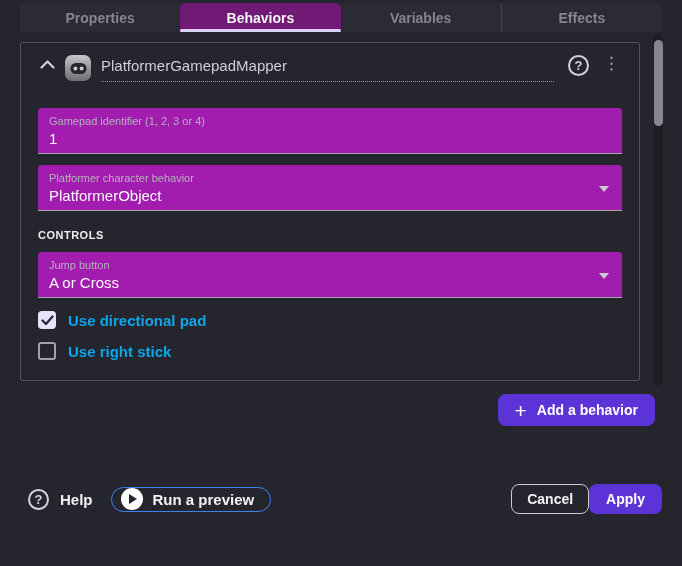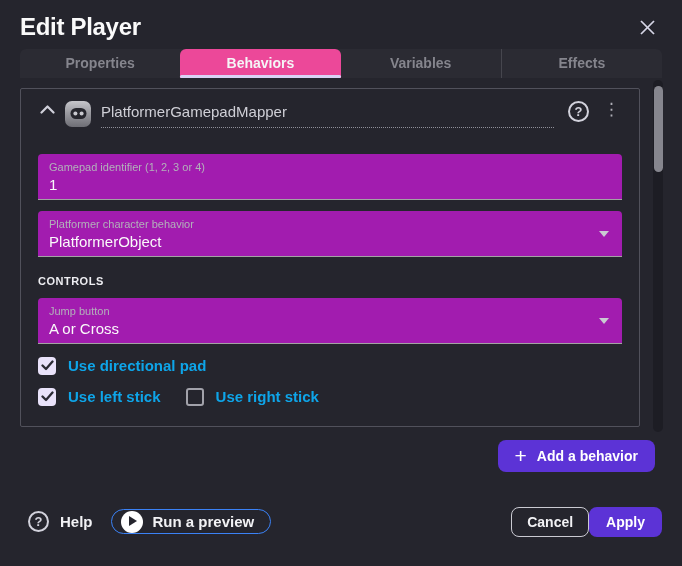--- a/index.html
+++ b/index.html
@@ -10,21 +10,21 @@
   }
   
   .dialog-header{display:flex;justify-content:space-between;align-items:flex-start;padding:13px 24px 4px 20px;}
   .page-title{font-size:24px;font-weight:bold;color:#fafafa;letter-spacing:-0.3px;line-height:1.2;}
   .close-btn{width:22px;height:22px;margin-top:5px;display:flex;align-items:center;justify-content:center;cursor:pointer;background:none;border:none;padding:0;}
   
   .tabs{margin:3px 20px 0;display:flex;background:#2b2b33;border-radius:6px 6px 0 0;height:29px;}
   .tab{flex:1;display:flex;align-items:center;justify-content:center;font-size:14px;font-weight:bold;
        color:#85858d;position:relative;cursor:pointer;background:none;border:none;}
   .tab + .tab{border-left:1px solid #46464e;}
-  .tab.active{background:#ec4899;border-radius:6px 6px 0 0;color:#f5f5f7;text-align:center;}
+  .tab.active{background:#701a75;border-radius:6px 6px 0 0;color:#f5f5f7;text-align:center;}
   .tab.active, .tab.active + .tab{border-left:none;}
   .tab.active::after{content:"";position:absolute;left:0;right:0;bottom:0;height:3px;background:#d9d2f5;border-radius:2px;}
   
   .content{flex:1;position:relative;padding:10px 20px 0;}
   .scroll-track{position:absolute;top:2px;right:19px;width:10px;height:352px;background:#1d1d24;border-radius:5px;}
   .scroll-thumb{position:absolute;top:6px;left:0.5px;width:9px;height:86px;background:#86868e;border-radius:5px;}
   .behavior-card{border:1px solid #51515b;border-radius:2px;width:620px;padding:12px 17px 0;height:339px;}
   .card-header{display:flex;align-items:flex-start;height:30px;}
   .chevron-btn{background:none;border:none;padding:0;width:18px;height:18px;display:flex;align-items:center;justify-content:center;cursor:pointer;}
   .behavior-icon{width:26px;height:26px;border-radius:7px;margin-left:9px;flex:none;
@@ -70,31 +70,20 @@
       border-top:5.5px solid transparent;border-bottom:5.5px solid transparent;border-left:8px solid #25252d;}
   .footer-right{display:flex;align-items:center;}
   .btn-outline{background:transparent;border:1px solid #cacad2;color:#f2f2f5;border-radius:8px;height:30px;font-size:14px;padding:4px 15px;}
   .btn-apply{height:30px;}
 </style>
 </head>
 <body>
 
 <div class="dialog">
 
-  <div class="dialog-header">
-    <div class="page-title">Edit Player</div>
-    <button class="close-btn">
-      <span>
-        <svg width="17" height="17" viewBox="0 0 17 17">
-          <line x1="2" y1="2" x2="15" y2="15" stroke="#d6d6e6" stroke-width="1.7"></line>
-          <line x1="15" y1="2" x2="2" y2="15" stroke="#d6d6e6" stroke-width="1.7"></line>
-        </svg>
-      </span>
-    </button>
-  </div>
 
   <div class="tabs">
     <button class="tab">Properties</button>
     <button class="tab active">Behaviors</button>
     <button class="tab">Variables</button>
     <button class="tab">Effects</button>
   </div>
 
   <div class="content">
 
@@ -147,28 +136,20 @@
             <svg class="check-mark" width="13" height="11" viewBox="0 0 13 11">
               <polyline points="1.5,5.5 5,9 11.5,1.5" fill="none" stroke="#2a2a33" stroke-width="2.3" stroke-linecap="round" stroke-linejoin="round"></polyline>
             </svg>
           </span>
           <span class="checkbox-label">Use directional pad</span>
         </div>
       </div>
 
       <div class="checkbox-row">
         <div class="checkbox-item">
-          <span class="checkbox checked">
-            <svg class="check-mark" width="13" height="11" viewBox="0 0 13 11">
-              <polyline points="1.5,5.5 5,9 11.5,1.5" fill="none" stroke="#2a2a33" stroke-width="2.3" stroke-linecap="round" stroke-linejoin="round"></polyline>
-            </svg>
-          </span>
-          <span class="checkbox-label">Use left stick</span>
-        </div>
-        <div class="checkbox-item">
           <span class="checkbox unchecked">
             
           </span>
           <span class="checkbox-label">Use right stick</span>
         </div>
       </div>
 
     </div>
 
     <div class="add-row">

